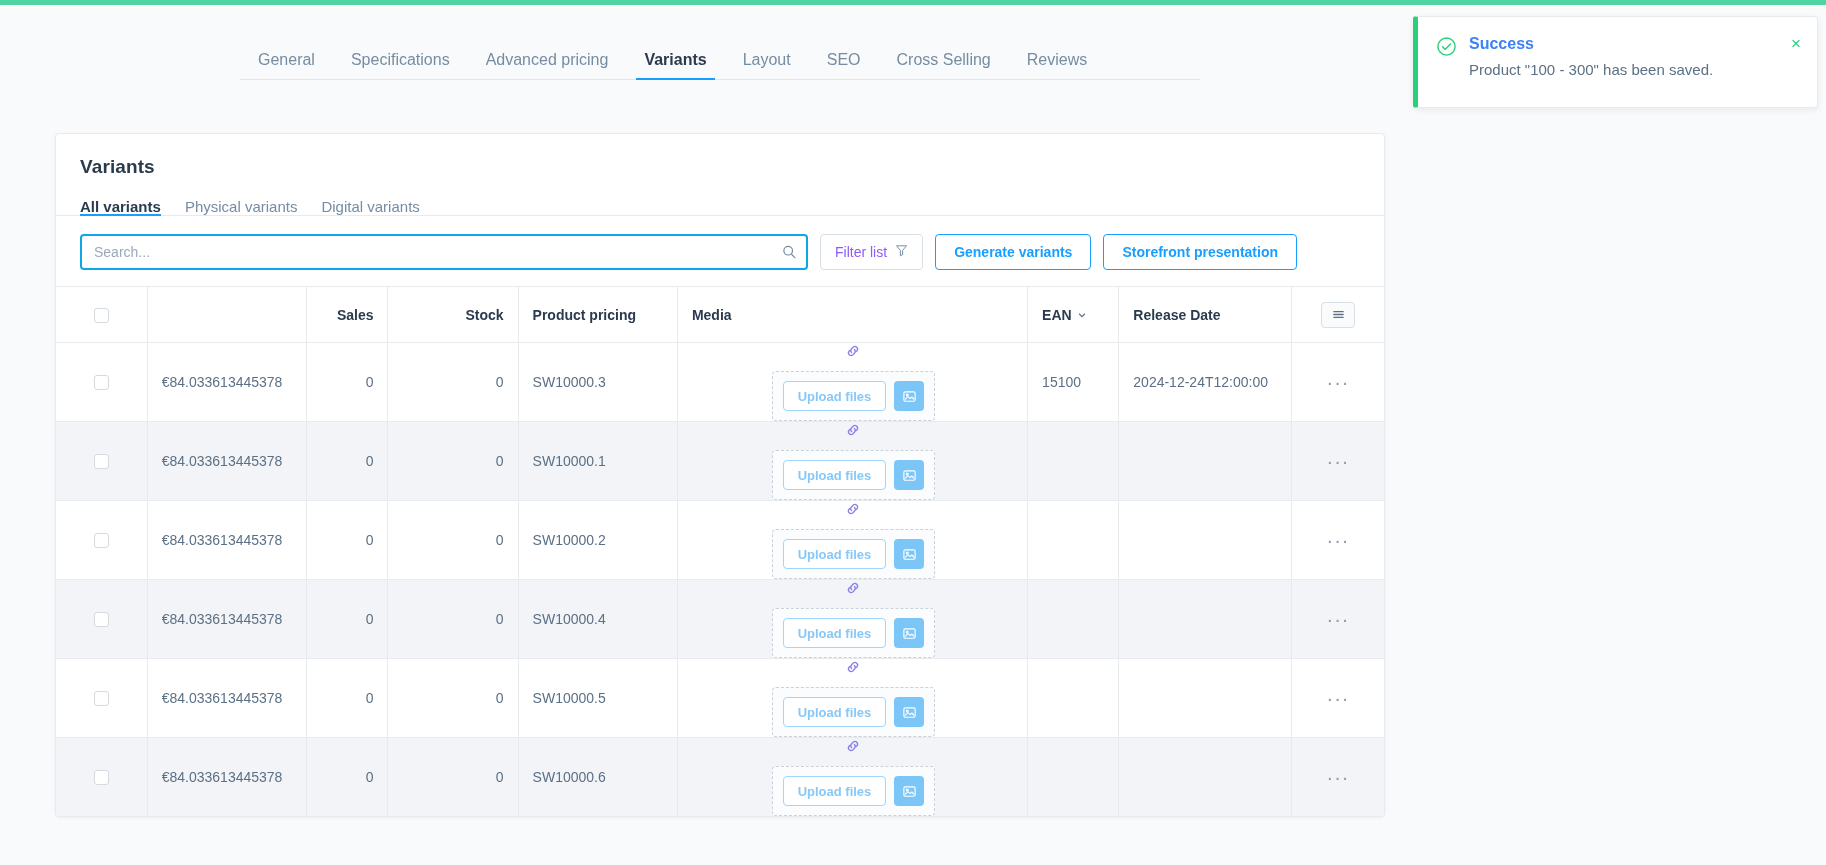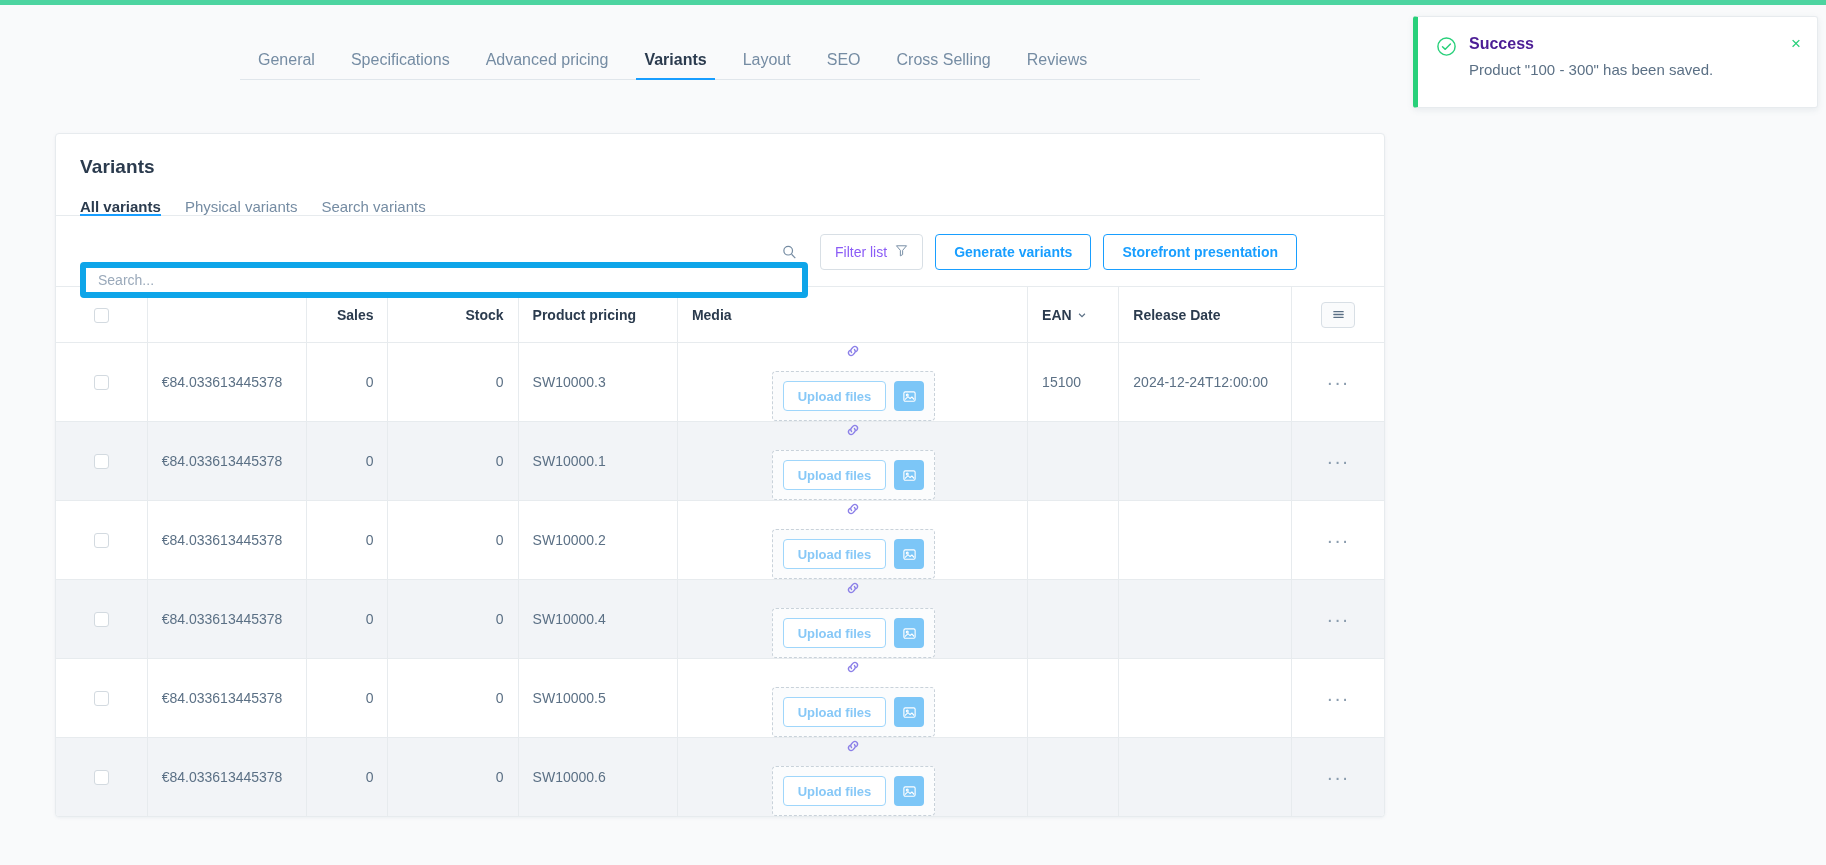--- a/index.html
+++ b/index.html
@@ -98,29 +98,28 @@
     gap: 12px;
     padding: 18px 24px 16px 24px;
   }
   .search-wrap {
     position: relative;
     flex: 0 0 728px;
     height: 36px;
   }
   .search-input {
     width: 100%; height: 100%;
-    border: 6px solid #0ea5e9;
+    border: 2px solid #0ea5e9;
     border-radius: 4px;
     padding: 0 34px 0 12px;
     font-size: 14px;
     color: #2b3b4e;
     font-family: "Liberation Sans", sans-serif;
     background: #fff;
     outline: none;
-    margin-top: 28px;
   }
   .search-input::placeholder { color: #9aa9ba; }
   .search-ico {
     position: absolute; right: 11px; top: 50%;
     transform: translateY(-50%);
     color: #758ca3;
     display: flex;
   }
   .btn {
     height: 36px;
@@ -274,21 +273,21 @@
     border: 1px solid #e7ebee;
     border-left: 5px solid #28d07a;
     border-radius: 3px;
     box-shadow: 0 2px 6px rgba(100,120,140,.12);
     padding: 18px 16px 18px 18px;
     display: flex;
     gap: 12px;
   }
   .toast-ico { flex: 0 0 auto; color: #28d07a; display: flex; padding-top: 1px; }
   .toast-body { flex: 1 1 auto; }
-  .toast-title { font-size: 16px; font-weight: 700; color: #4c1d95; }
+  .toast-title { font-size: 16px; font-weight: 700; color: #3b82f6; }
   .toast-msg { font-size: 15px; color: #5b7085; margin-top: 7px; line-height: 1.35; }
   .toast-close {
     flex: 0 0 auto;
     color: #28d07a;
     font-size: 17px;
     cursor: pointer;
     line-height: 1;
     user-select: none;
   }
 </style>
@@ -307,21 +306,21 @@
     <div class="tab">Cross Selling</div>
     <div class="tab">Reviews</div>
   </div>
 
 <div class="card">
   <div class="card-head">
     <div class="card-title">Variants</div>
     <div class="subtabs" id="subtabs">
         <div class="subtab active">All variants</div>
         <div class="subtab">Physical variants</div>
-        <div class="subtab">Search variants</div>
+        <div class="subtab">Digital variants</div>
       </div>
   </div>
 
   <div class="toolbar">
     <div class="search-wrap">
       <input class="search-input" type="text" placeholder="Search..." style="">
       <span class="search-ico">
         <svg width="15" height="15" viewBox="0 0 16 16" fill="none" stroke="currentColor" stroke-width="1.3">
           <circle cx="6.6" cy="6.6" r="4.6"></circle>
             <line x1="10.2" y1="10.4" x2="14.2" y2="14.6"></line>

